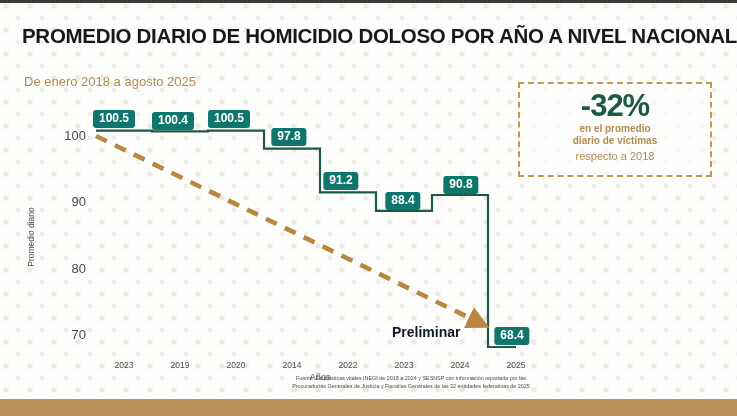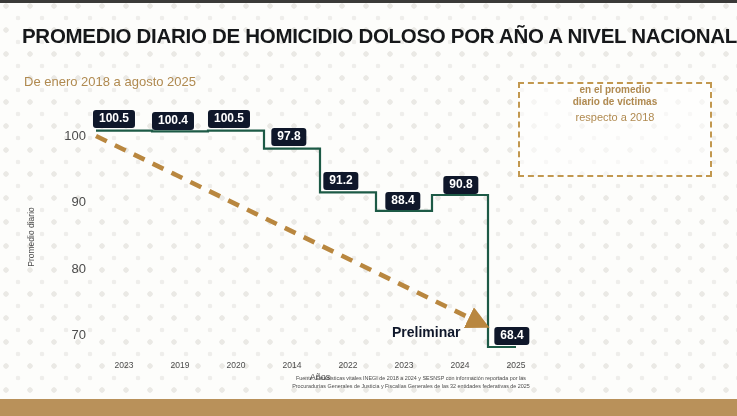--- a/index.html
+++ b/index.html
@@ -122,21 +122,21 @@
   #xaxis-title {
     position: absolute;
     left: 290px; top: 372px;
     width: 60px;
     font-size: 9px;
     color: #4c4c4c;
     text-align: center;
   }
   .dlabel {
     position: absolute;
-    background: #0f172a;
+    background: #0f766e;
     color: #ffffff;
     font-size: 12px;
     font-weight: bold;
     border-radius: 3px;
     padding: 2px 6px 3px 6px;
     white-space: nowrap;
     transform: translateX(-50%);
     line-height: 1.05;
   }
   #preliminar {
@@ -161,20 +161,21 @@
 
 <div id="stage">
 
   <div id="watermark"></div>
   <div id="top-rule"></div>
 
   <div id="title">PROMEDIO DIARIO DE HOMICIDIO DOLOSO POR AÑO A NIVEL NACIONAL</div>
   <div id="subtitle">De enero 2018 a agosto 2025</div>
 
   <div id="callout">
+    <div id="callout-pct">-32%</div>
     <div id="callout-l1">en el promedio</div>
     <div id="callout-l2">diario de víctimas</div>
     <div id="callout-l3">respecto a 2018</div>
   </div>
 
   <svg id="chart" viewBox="0 0 737 416">
 
     <polyline fill="none" stroke="#1d5a46" stroke-width="2.2" stroke-linejoin="miter" points="
         96,130.7
         152,130.7

